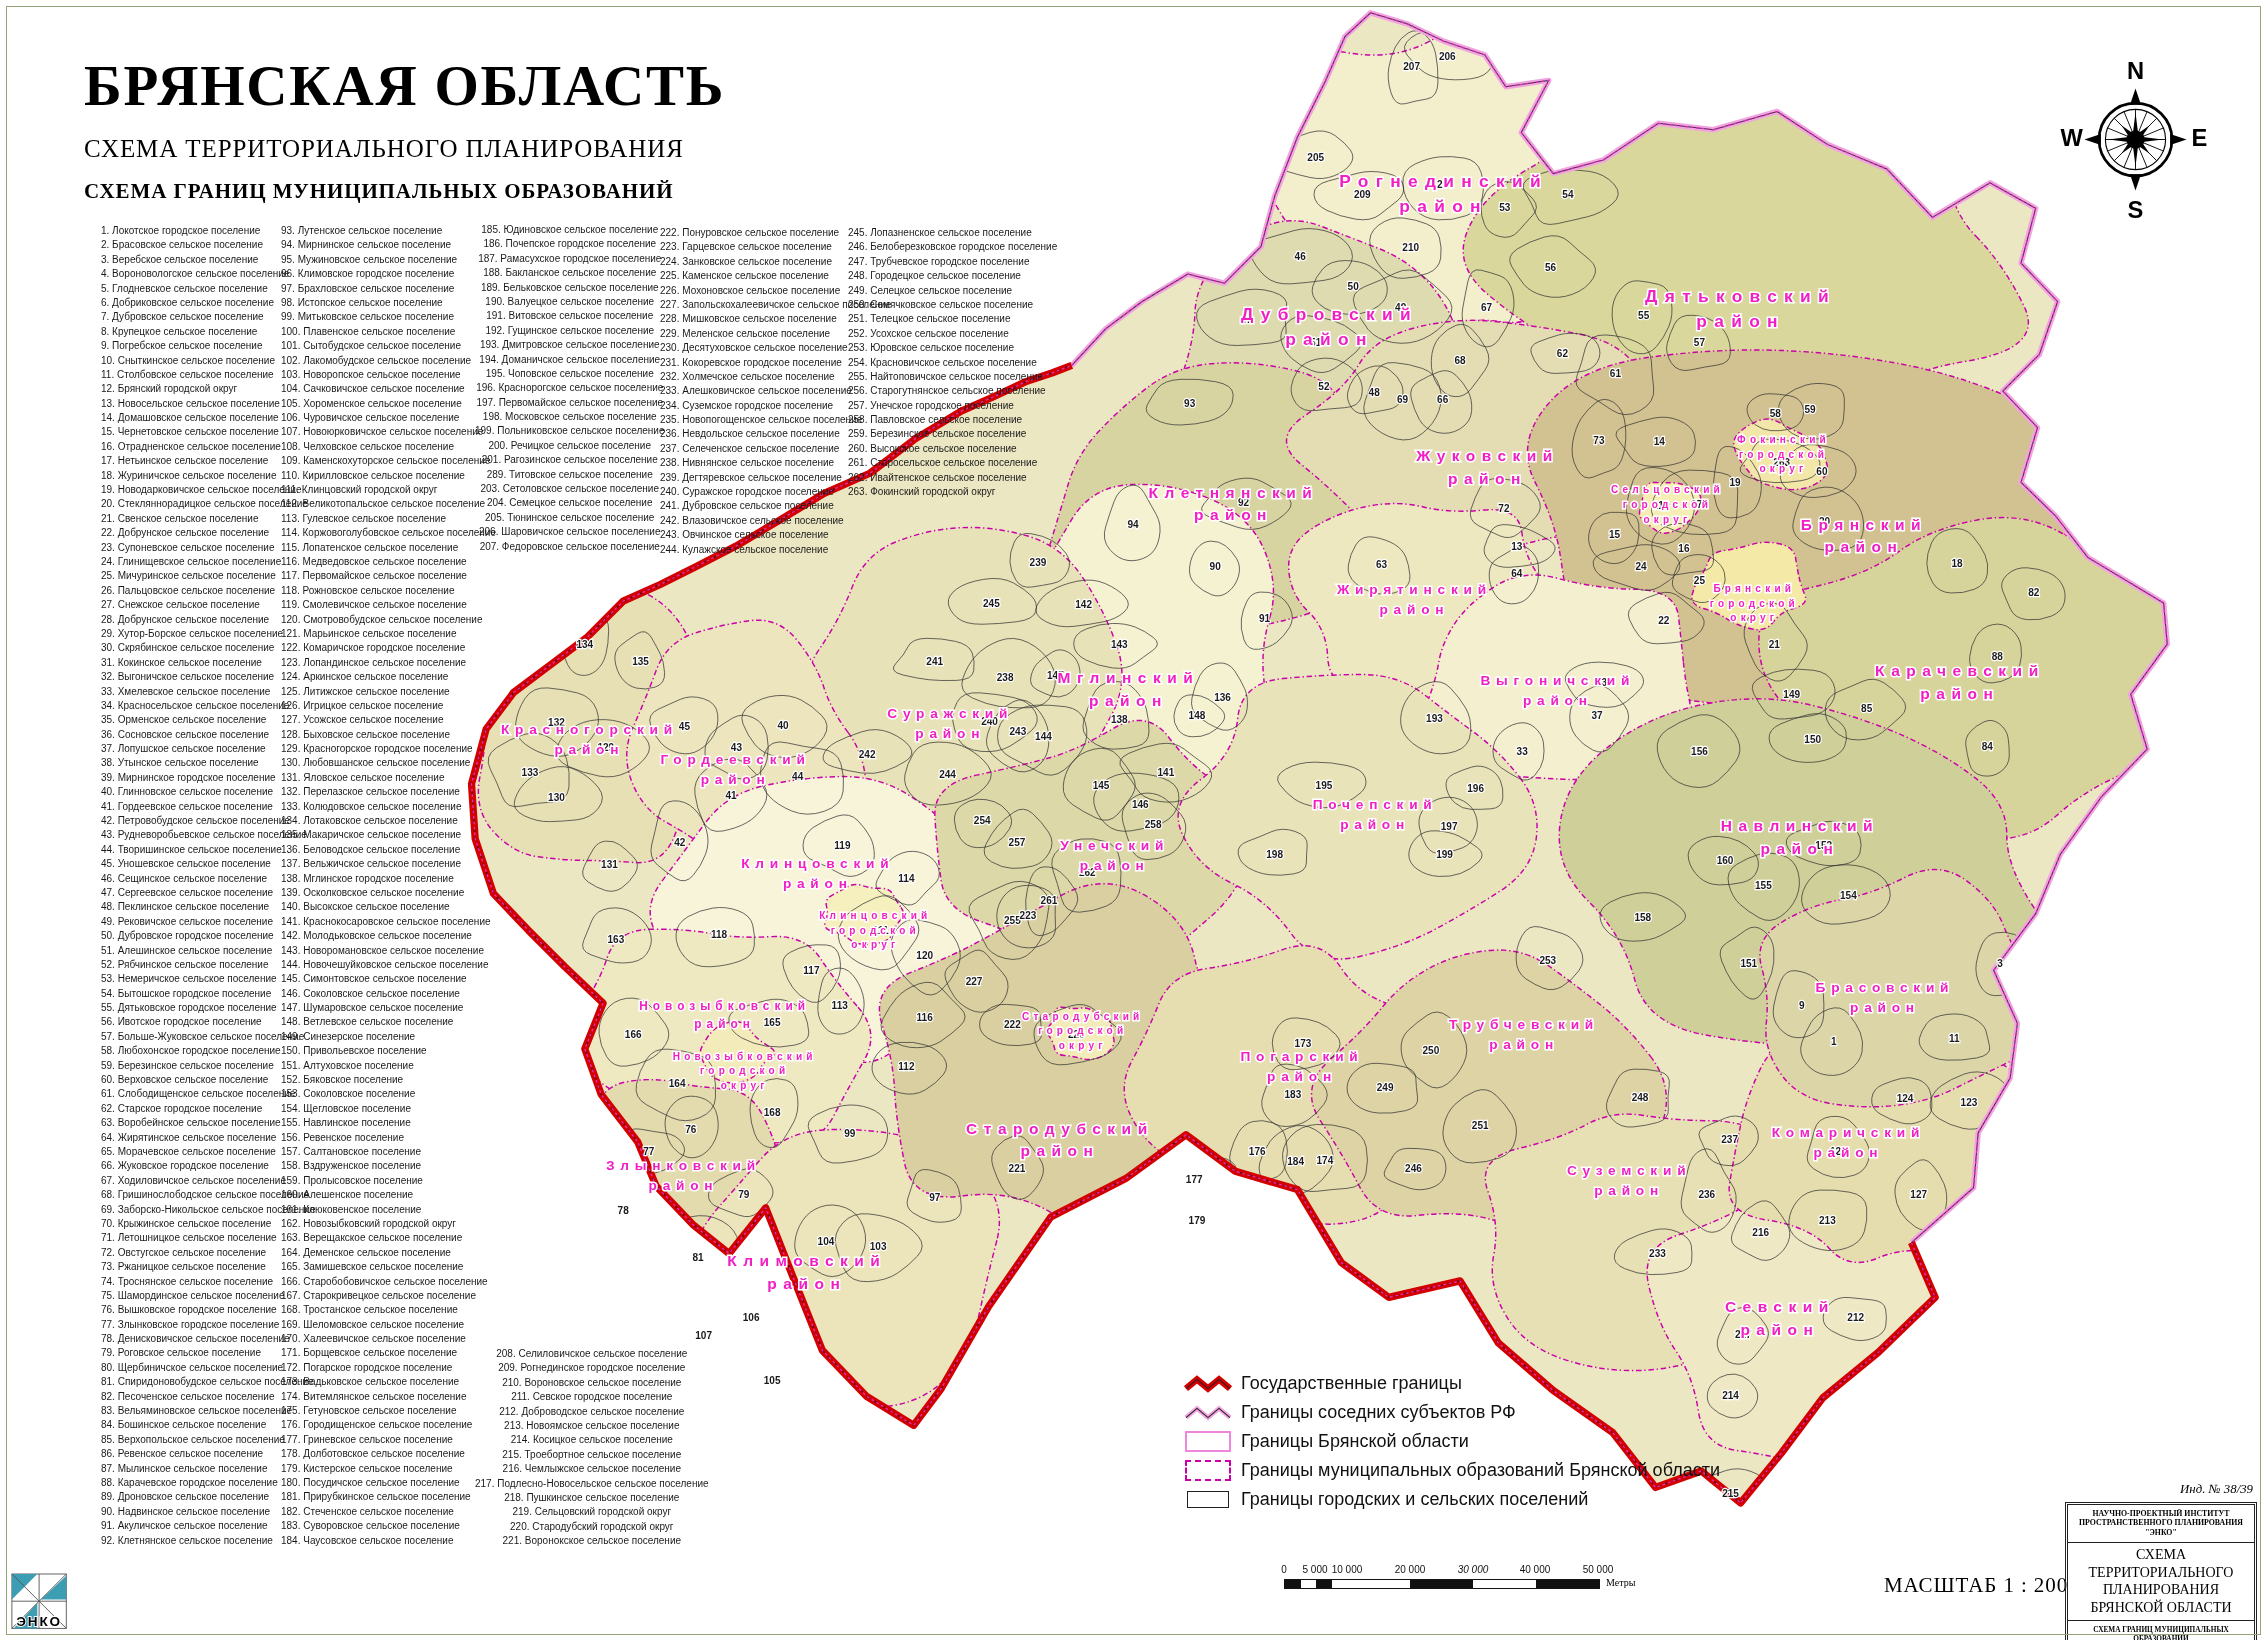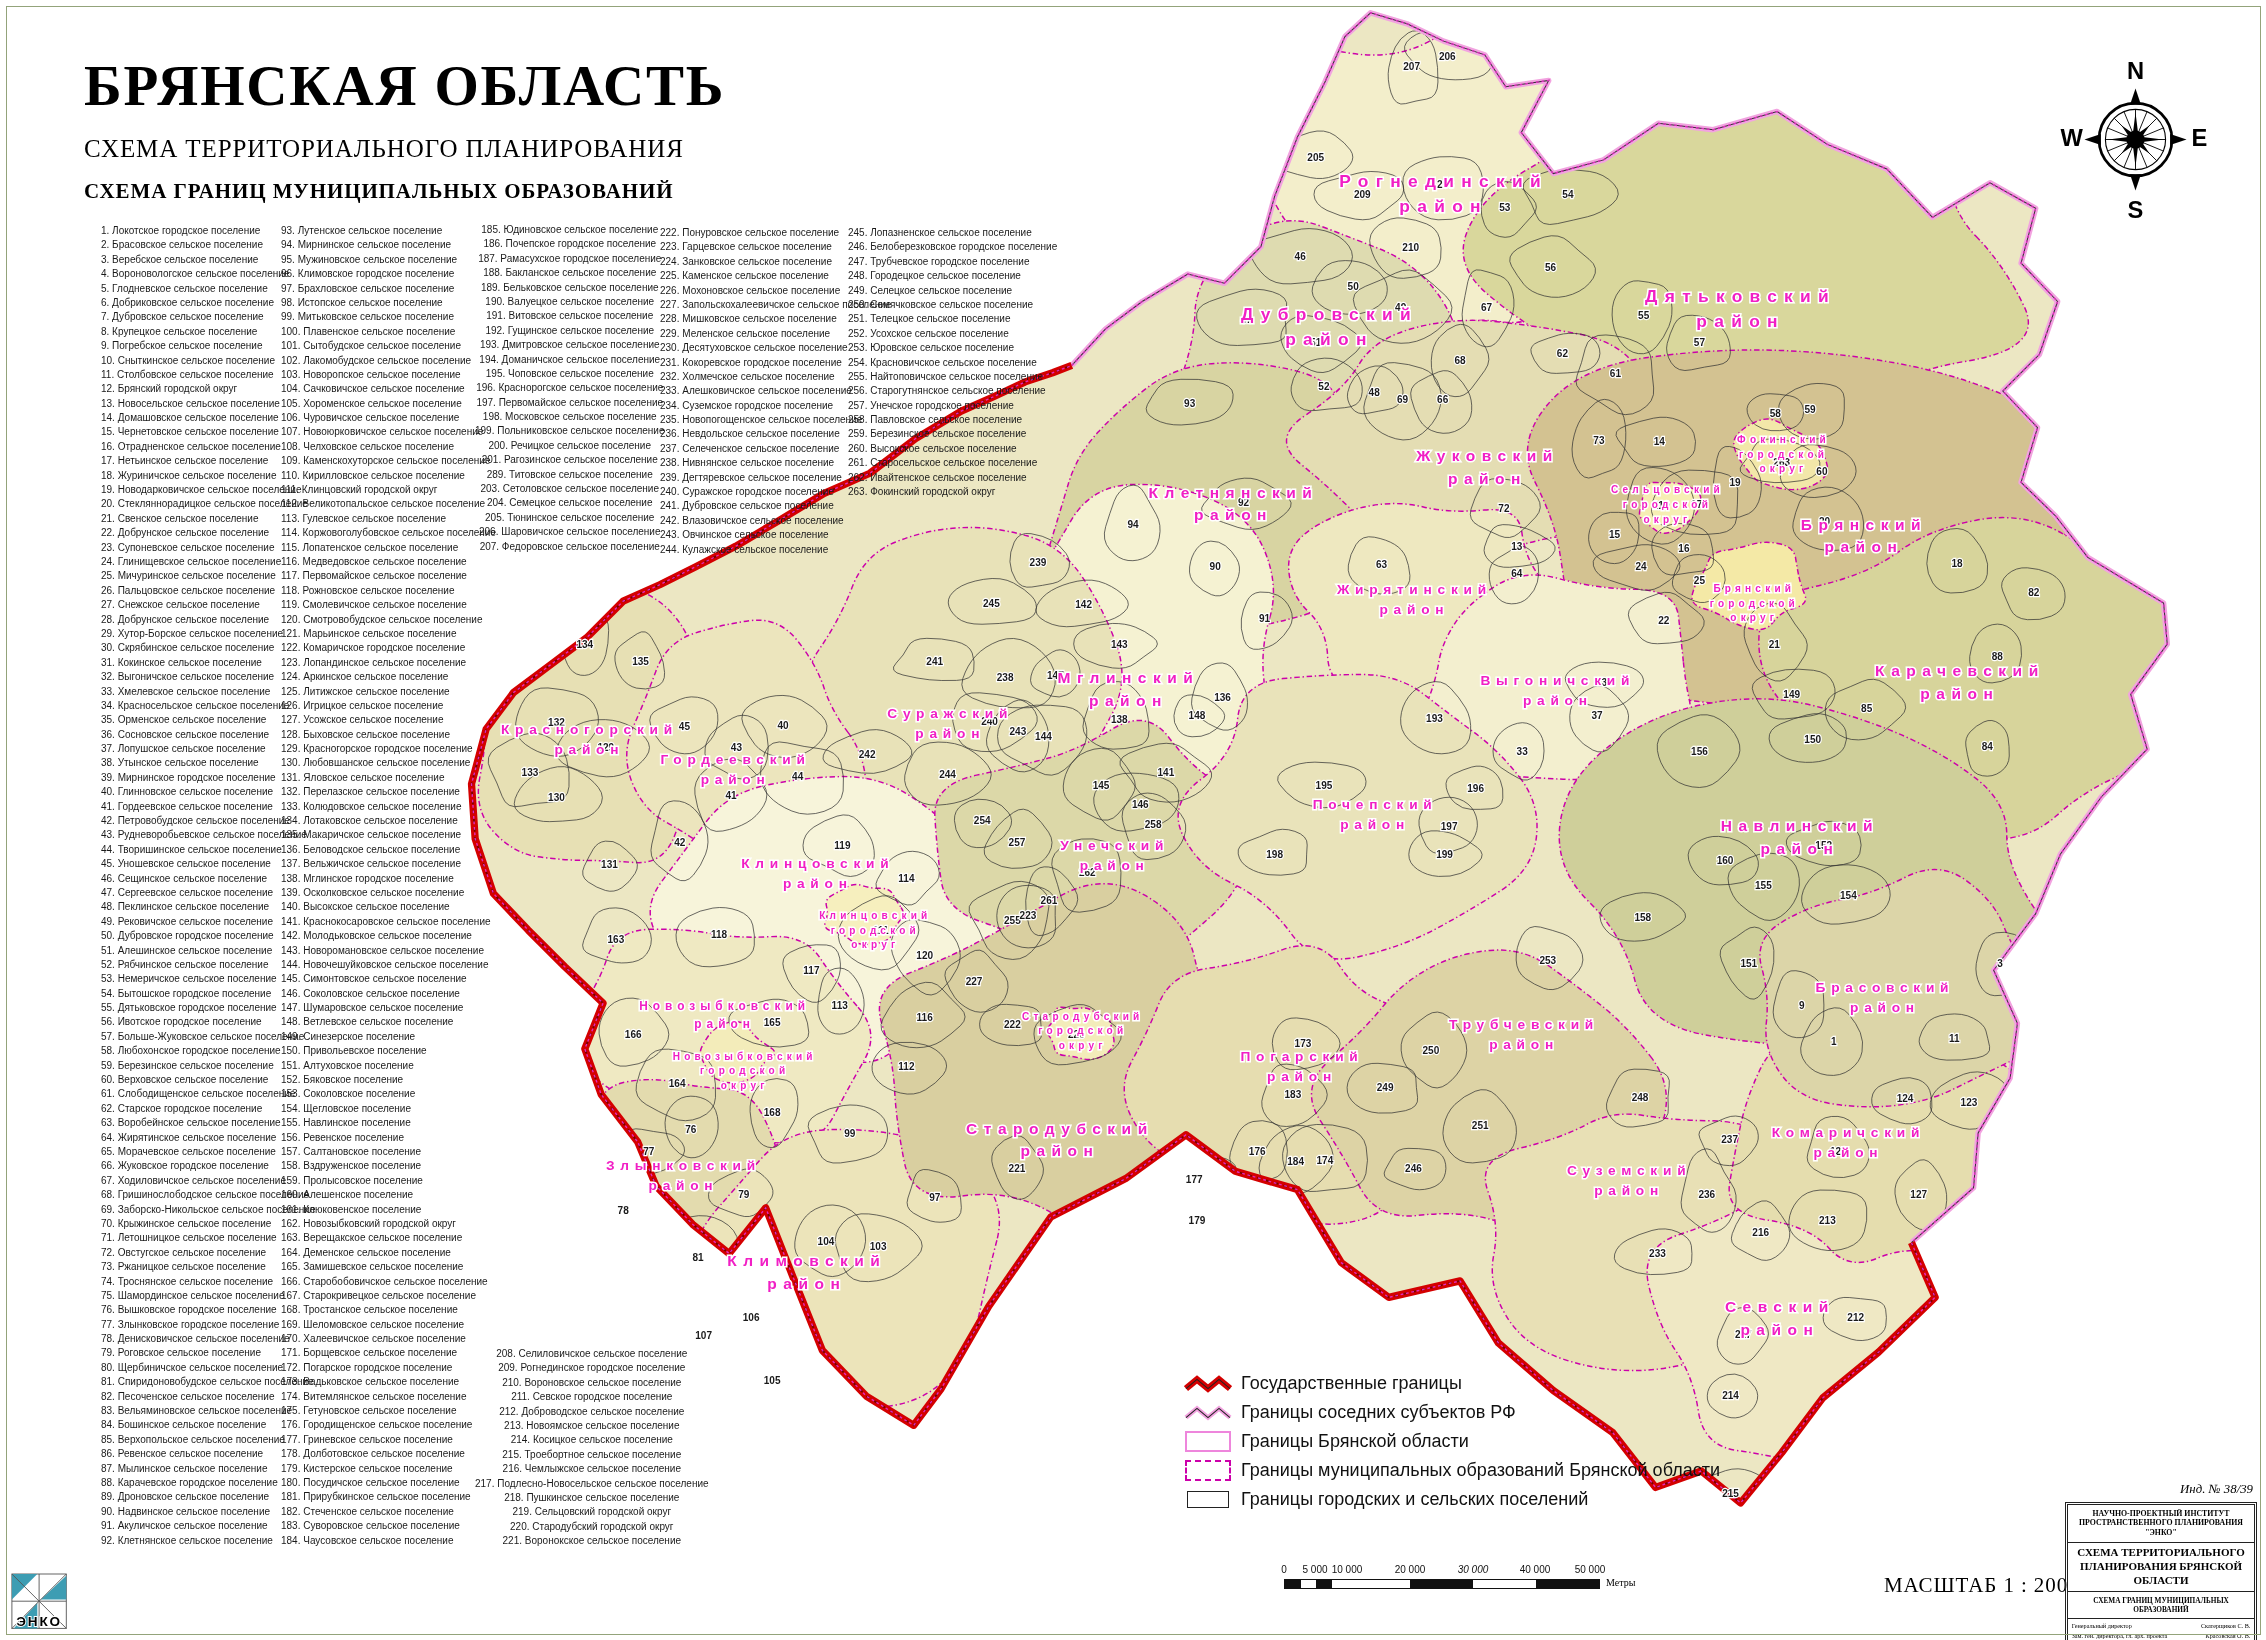--- a/index.html
+++ b/index.html
@@ -26,21 +26,21 @@
   #sb-bar{position:relative;width:314px;height:8.2px;border:0.9px solid #111;display:flex;margin-top:1.8px;}
   #sb-bar i{display:block;height:100%;}
   #sb-unit{position:absolute;left:322px;top:12.8px;font-size:10px;font-family:"Liberation Serif",serif;}
   #scale-text{position:absolute;left:1884px;top:1573px;z-index:4;font-family:"Liberation Serif",serif;font-size:21px;letter-spacing:0.9px;}
   #doc-no{position:absolute;left:2129px;top:1482px;width:124px;text-align:right;z-index:4;
           font-family:Liberation Serif, serif;font-style:italic;font-size:12.8px;}
   #title-block{position:absolute;left:2067px;top:1504px;width:186px;z-index:4;border:1.4px solid #222;
                outline:0.9px solid #222;outline-offset:1.8px;background:#fff;font-family:"Liberation Serif",serif;}
   #title-block .tb-row{border-bottom:0.9px solid #222;padding:3.7px 2.7px;text-align:center;}
   #tb-org{font-size:7.8px;font-weight:bold;line-height:1.25;}
-  #tb-project{font-size:11px;font-weight:bold;line-height:1.25;}
+  #tb-project{font-size:14px;font-weight:normal;line-height:1.25;}
   #tb-sheet{font-size:7.3px;font-weight:bold;}
   #tb-staff{padding:2.7px 3.7px;border-bottom:0.9px solid #222;}
   .tb-staff-row{display:flex;justify-content:space-between;font-size:6.2px;line-height:1.5;}
   #compass{position:absolute;left:2058px;top:48px;z-index:4;}
   #logo{position:absolute;left:11px;top:1573px;z-index:4;}
 </style>
 </head>
 <body>
 
 <div class="frame"></div>
@@ -785,21 +785,21 @@
   </div>
 
 <div id="scalebar">
   <div id="sb-labels">
       <span style="left: 0px;">0</span>
       <span style="left: 31px;">5 000</span>
       <span style="left: 63px;">10 000</span>
       <span style="left: 126px;">20 000</span>
       <span style="left: 189px; font-style: italic;">30 000</span>
       <span style="left: 251px;">40 000</span>
-      <span style="left: 306px;">50 000</span>
+      <span style="left: 314px;">50 000</span>
     </div>
   <div id="sb-bar">
       <i style="width: 15.7px; background: rgb(17, 17, 17);"></i>
       <i style="width: 15.7px; background: rgb(255, 255, 255);"></i>
       <i style="width: 15.7px; background: rgb(17, 17, 17);"></i>
       <i style="width: 15.7px; background: rgb(255, 255, 255);"></i>
       <i style="width: 63px; background: rgb(255, 255, 255);"></i>
       <i style="width: 63px; background: rgb(17, 17, 17);"></i>
       <i style="width: 63px; background: rgb(255, 255, 255);"></i>
       <i style="width: 63px; background: rgb(17, 17, 17);"></i>

